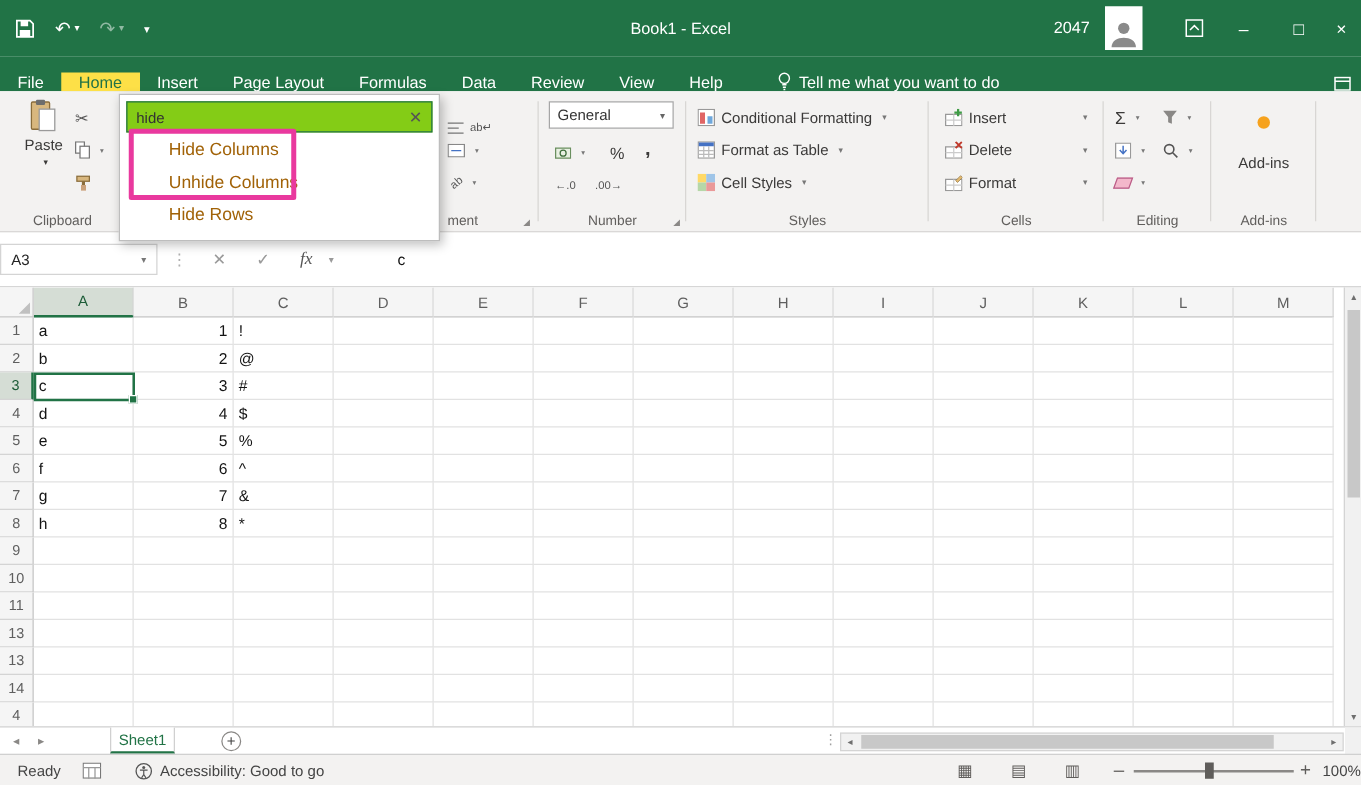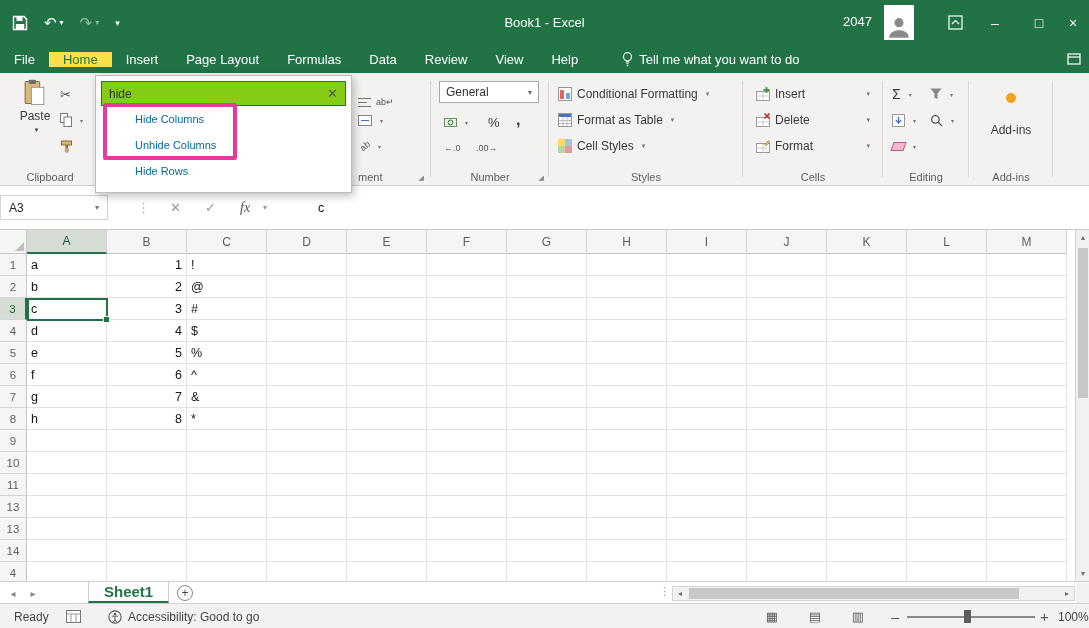--- a/index.html
+++ b/index.html
@@ -9,45 +9,45 @@
 .ddv{font-size:8px;margin-left:3px;color:inherit}
 
 #titlebar{position:absolute;left:0;top:0;right:0;height:45px;background:#217346;color:#fff}
 .tbl{position:absolute;left:12px;top:0;height:45px;display:flex;align-items:center;gap:16px}
 .tbtn{display:inline-flex;align-items:center;justify-content:center;font-size:15px;color:#fff}
 #wtitle{position:absolute;left:0;right:0;top:0;height:45px;display:flex;align-items:center;justify-content:center;font-size:13px;pointer-events:none}
 #tb-badge{position:absolute;left:843px;top:14px;font-size:13px}
 #avatar{position:absolute;left:884px;top:5px;width:30px;height:35px;background:#fff;overflow:hidden;display:flex;align-items:flex-end;justify-content:center}
 .winbtn{position:absolute;top:0;height:45px;width:34px;display:flex;align-items:center;justify-content:center;font-size:14px;color:#fff}
 
-#tabrow{position:absolute;top:45px;left:0;right:0;height:28px;background:#217346;display:flex;align-items:center;color:#fff;font-size:13px}
+#tabrow{position:absolute;top:45px;left:0;right:0;height:28px;background:#217346;display:flex;align-items:flex-end;color:#fff;font-size:13px}
 .rtab{padding:0 14px;display:flex;align-items:center}
 .rtab.active{background:#fde047;color:#217346}
 #tellme{display:flex;align-items:center;gap:4px;margin-left:28px;font-size:13px}
 #ribbon-right-ic{margin-left:auto;margin-right:8px;display:flex;align-items:center}
 
 #ribbon{position:absolute;top:73px;left:0;right:0;height:113px;background:#f3f2f1;border-bottom:1px solid #d2d0ce;color:#3b3a39}
 .rgroup{position:absolute;top:0;bottom:0}
 .glabel{position:absolute;bottom:2px;left:0;right:0;text-align:center;font-size:11px;color:#605e5c}
 .gsep{position:absolute;top:8px;bottom:8px;width:1px;background:#d8d6d4}
 .launcher{position:absolute;bottom:3px;font-size:7px;color:#8a8886}
 .rrow{position:absolute;display:flex;align-items:center;gap:5px;height:22px;font-size:12px;white-space:nowrap}
 #paste-btn{position:absolute;left:12px;top:6px;width:46px;height:74px;display:flex;flex-direction:column;align-items:center;justify-content:flex-start;gap:3px;font-size:12px}
 .select-box{display:flex;align-items:center;background:#fff;border:1px solid #a6a6a6;height:22px;padding:0 6px;font-size:12px;color:#333}
 .select-box .ddv{margin-left:auto;color:#666}
 .mini{font-size:9px;color:#555}
 
 #popup{position:absolute;left:95px;top:75px;width:257px;background:#fff;border:1px solid #bdbdbd;box-shadow:2px 3px 8px rgba(0,0,0,.25);z-index:50;padding:5px 5px 8px 5px}
 #popup-input{display:flex;align-items:center;border:1px solid #217346;height:25px;padding:0 7px;font-size:12px;color:#333;background:#84cc16}
 #popup-close{margin-left:auto;font-size:13px;color:#555}
-.pop-item{height:26px;line-height:26px;padding-left:34px;font-size:11px;color:#0369a1}
+.pop-item{height:26px;line-height:26px;padding-left:34px;font-size:14px;color:#a16207}
 #pink-box{position:absolute;left:103px;top:103px;width:134px;height:57px;border:4px solid #E9399E;z-index:60;pointer-events:none;border-radius:2px}
 
 #fbar{position:absolute;left:0;top:186px;right:0;height:44px;background:#fff;border-bottom:1px solid #c9c9c9}
-#namebox{position:absolute;left:0;top:9px;width:108px;height:25px;border:1px solid #d4d4d4;background:#fff;display:flex;align-items:center;padding:0 8px;font-size:12px;color:#222}
+#namebox{position:absolute;left:0;top:9px;width:126px;height:25px;border:1px solid #d4d4d4;background:#fff;display:flex;align-items:center;padding:0 8px;font-size:12px;color:#222}
 #namebox .ddv{margin-left:auto;color:#777}
 .fico{position:absolute;top:9px;height:25px;display:flex;align-items:center;font-size:13px;color:#9a9a9a}
 #fx{font-family:"Liberation Serif",serif;font-style:italic;color:#555;font-size:14px}
 #fcontent{position:absolute;left:318px;top:9px;height:25px;display:flex;align-items:center;font-size:12.5px;color:#111}
 
 #grid{position:absolute;left:0;top:230px;width:1075px;height:351px;overflow:hidden;background:#fff}
 #colheads{display:flex;height:24px}
 #corner{width:27px;height:24px;background:#f5f5f5;border-right:1px solid #c6c6c6;border-bottom:1px solid #c6c6c6;position:relative}
 #corner:after{content:"";position:absolute;right:2px;bottom:2px;border-bottom:9px solid #c0c0c0;border-left:9px solid transparent}
 .colhead{width:80px;height:24px;background:#f5f5f5;border-right:1px solid #d4d4d4;border-bottom:1px solid #c6c6c6;font-size:12px;color:#5f5f5f;display:flex;align-items:center;justify-content:center}
@@ -59,21 +59,21 @@
 .cell.num{justify-content:flex-end}
 #selbox{position:absolute;left:27px;top:68px;width:81px;height:23px;border:2px solid #217346;pointer-events:none;z-index:5}
 #selbox:after{content:"";position:absolute;right:-4px;bottom:-4px;width:5px;height:5px;background:#217346;border:1px solid #fff}
 
 #vscroll{position:absolute;left:1075px;top:230px;width:14px;height:351px;background:#f1f1f1;border-left:1px solid #d4d4d4}
 #vthumb{position:absolute;left:2px;top:18px;width:10px;height:150px;background:#c8c8c8}
 .varrow{position:absolute;left:0;width:14px;height:15px;display:flex;align-items:center;justify-content:center;font-size:8px;color:#6e6e6e}
 
 #sheetbar{position:absolute;left:0;top:581px;right:0;height:22px;background:#fff;border-top:1px solid #d0d0d0}
 .snav{position:absolute;top:0;height:22px;width:18px;display:flex;align-items:center;justify-content:center;font-size:10px;color:#8a8886}
-#sheettab{position:absolute;left:88px;top:0;height:21px;padding:0 15px;background:#fff;border-left:1px solid #d0d0d0;border-right:1px solid #d0d0d0;border-bottom:2px solid #217346;color:#217346;font-weight:bold;font-size:15px;display:flex;align-items:center}
+#sheettab{position:absolute;left:88px;top:0;height:21px;padding:0 6px;background:#fff;border-left:1px solid #d0d0d0;border-right:1px solid #d0d0d0;border-bottom:2px solid #217346;color:#217346;font-weight:normal;font-size:12px;display:flex;align-items:center}
 #addsheet{position:absolute;left:177px;top:3px;width:16px;height:16px;border:1px solid #8a8886;border-radius:50%;display:flex;align-items:center;justify-content:center;font-size:12px;color:#444}
 #sheet-dots{position:absolute;left:659px;top:3px;color:#a0a0a0;font-size:11px}
 #hscroll{position:absolute;left:672px;top:4px;width:403px;height:15px;background:#f1f1f1;border:1px solid #d4d4d4;display:flex;align-items:center}
 .harrow{width:14px;height:13px;display:flex;align-items:center;justify-content:center;font-size:8px;color:#6e6e6e}
 #hthumb{height:11px;width:330px;background:#c8c8c8;margin-left:2px}
 #hscroll .spacer{flex:1}
 #sb-corner{position:absolute;left:1076px;top:0;right:0;height:22px;background:#f1f1f1}
 
 #statusbar{position:absolute;left:0;top:603px;right:0;height:25px;background:#f3f2f1;border-top:1px solid #d0d0d0;font-size:12px;color:#444}
 .sitem{position:absolute;top:0;height:25px;display:flex;align-items:center;gap:6px}

